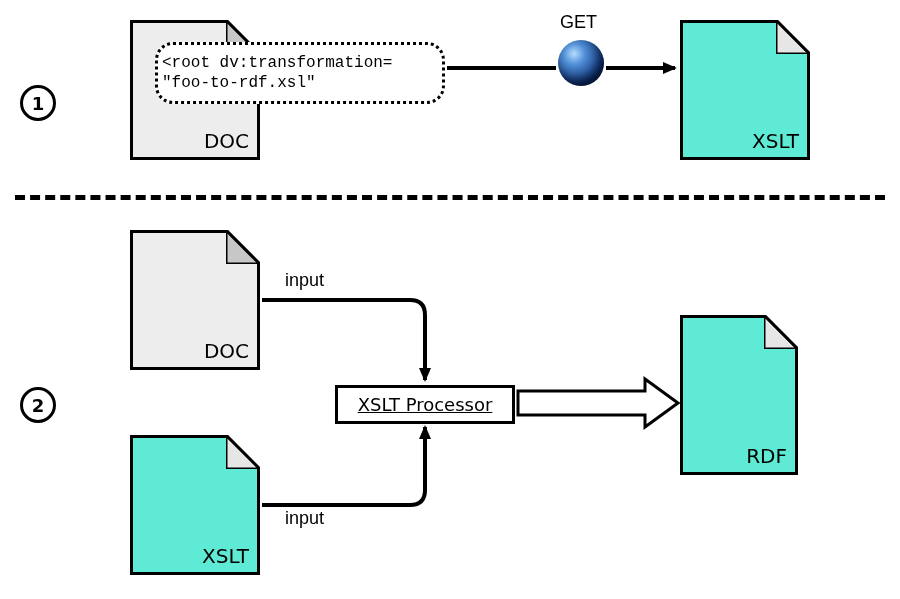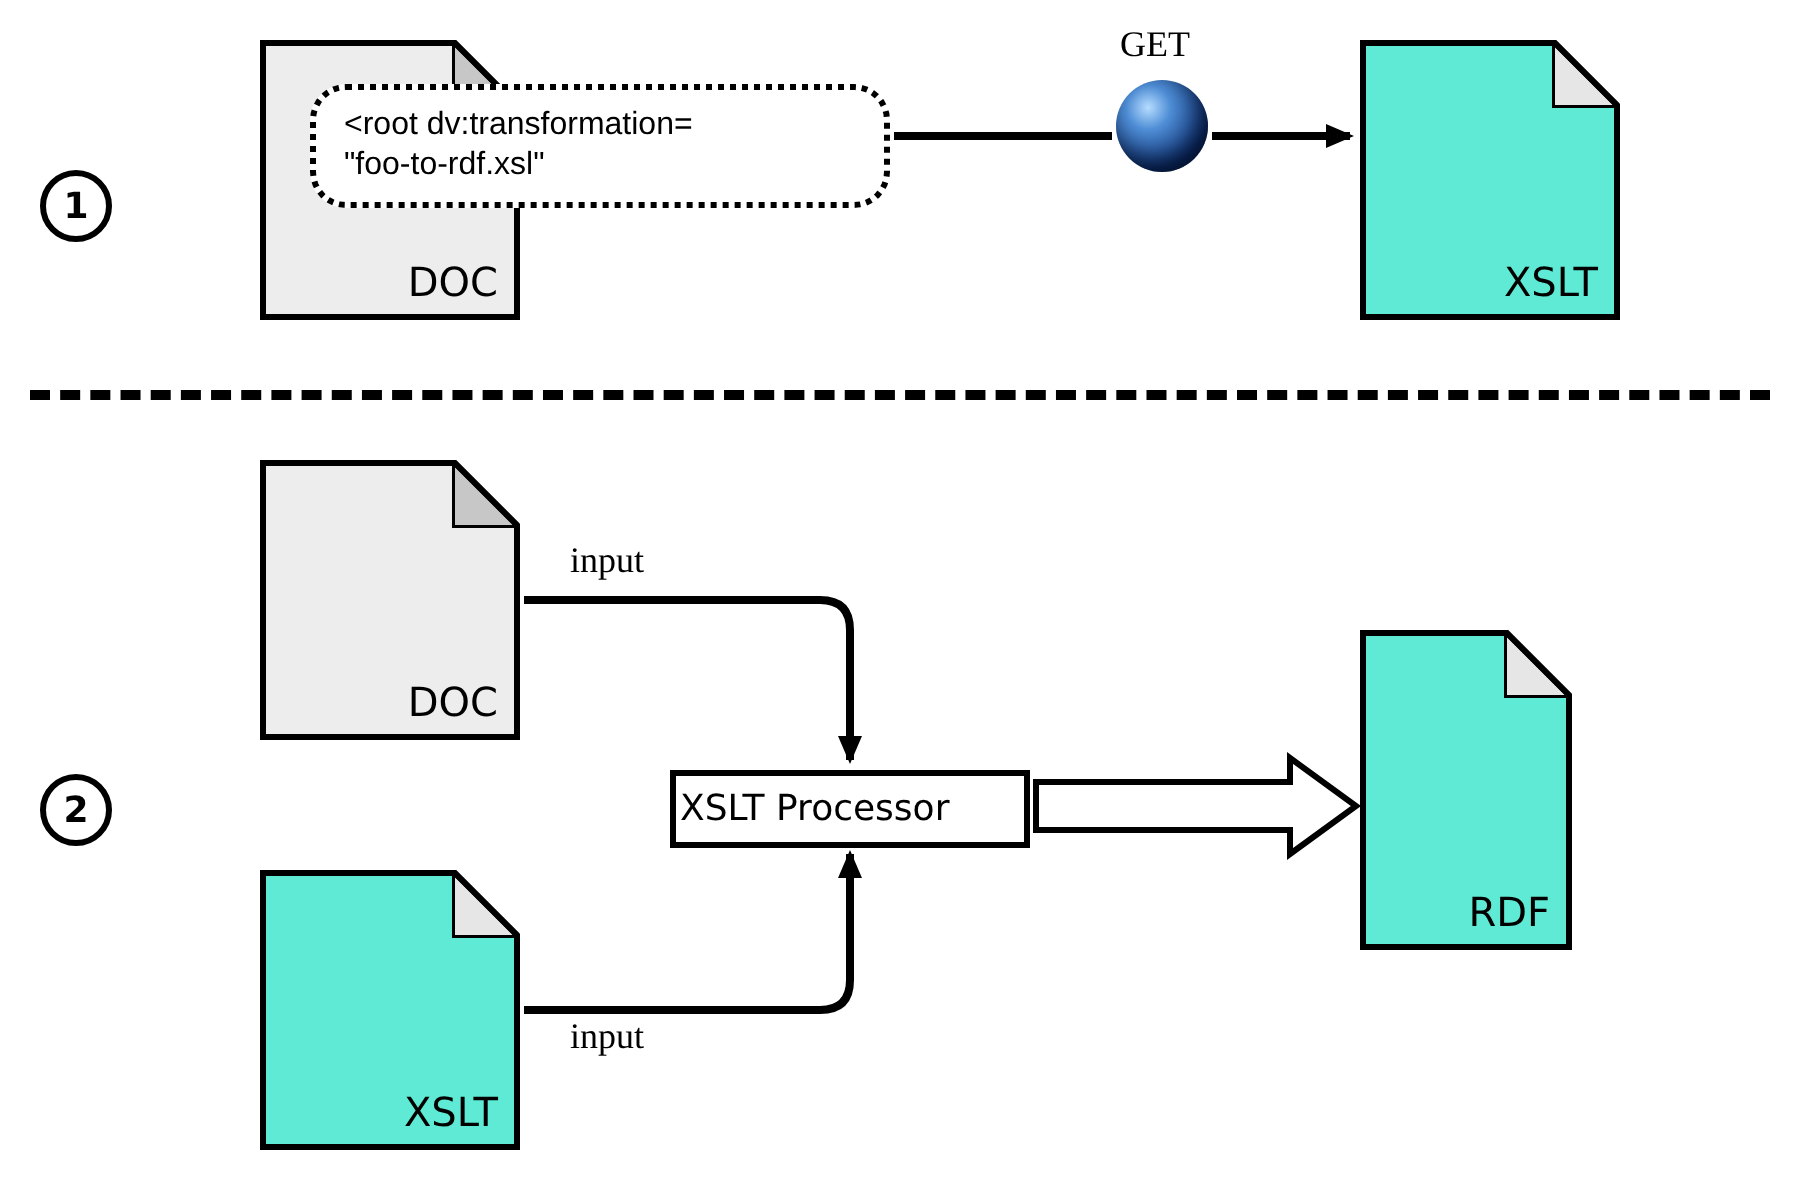--- a/index.html
+++ b/index.html
@@ -41,47 +41,49 @@
     bottom: 4px;
     font-weight: normal;
     font-size: 20px;
     font-family: "DejaVu Sans", Arial, sans-serif;
   }
   .snippet {
     position: absolute;
     border: 3px dotted #000;
     border-radius: 18px;
     background: #fff;
-    padding: 8px 14px;
-    font-family: Liberation Sans, sans-serif;
+    padding: 8px 4px;
+    font-family: Liberation Mono, monospace;
     font-size: 16px;
     line-height: 1.25;
     box-sizing: border-box;
   }
   .globe {
     position: absolute;
     width: 46px;
     height: 46px;
     border-radius: 50%;
     background: radial-gradient(circle at 35% 30%, #b6dcff 0%, #4f8ed6 25%, #0c2f73 70%, #01102e 100%);
     box-shadow: inset -4px -6px 10px rgba(0,0,0,0.5);
   }
   .label-text {
     position: absolute;
     font-size: 18px;
-    font-family: Liberation Serif, serif;
+    font-family: Liberation Sans, sans-serif;
   }
   .proc-box {
     position: absolute;
     border: 3px solid #000;
     background: #fff;
+    text-align: center;
     font-size: 18px;
-    padding: 6px 2px;
+    padding: 6px 18px;
     box-sizing: border-box;
     font-family: "DejaVu Sans", Arial, sans-serif;
+    text-decoration: underline;
   }
   .divider {
     position: absolute;
     left: 15px;
     width: 870px;
     border-top: 5px dashed #000;
   }
   svg.overlay {
     position: absolute;
     top: 0; left: 0;
@@ -147,21 +149,21 @@
   </svg>
   <div class="file-label">XSLT</div>
 </div>
 <div class="label-text" style="left:285px; top:508px;">input</div>
 
 <div class="proc-box" style="left:335px; top:385px; width:180px;">
   <span>XSLT Processor</span>
 </div>
 <div class="label-text" style="left:590px; top:393px;">extracts</div>
 
-<div class="file-box" style="left:680px; top:315px; width:106px; height:160px;">
+<div class="file-box" style="left:680px; top:315px; width:118px; height:160px;">
   <svg class="file-fold" width="34" height="34">
     <polygon points="0,0 34,34 0,34" fill="#e6e6e6" stroke="#000" stroke-width="3"></polygon>
     <polygon points="0,0 34,0 34,34" fill="#fff"></polygon>
     <line x1="0" y1="0" x2="34" y2="34" stroke="#000" stroke-width="3"></line>
   </svg>
   <div class="file-label">RDF</div>
 </div>
 
 <svg class="overlay">
   <defs>

